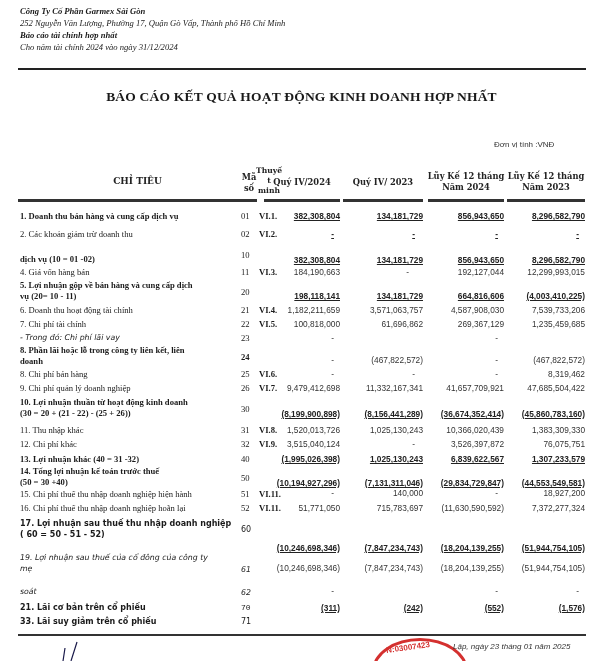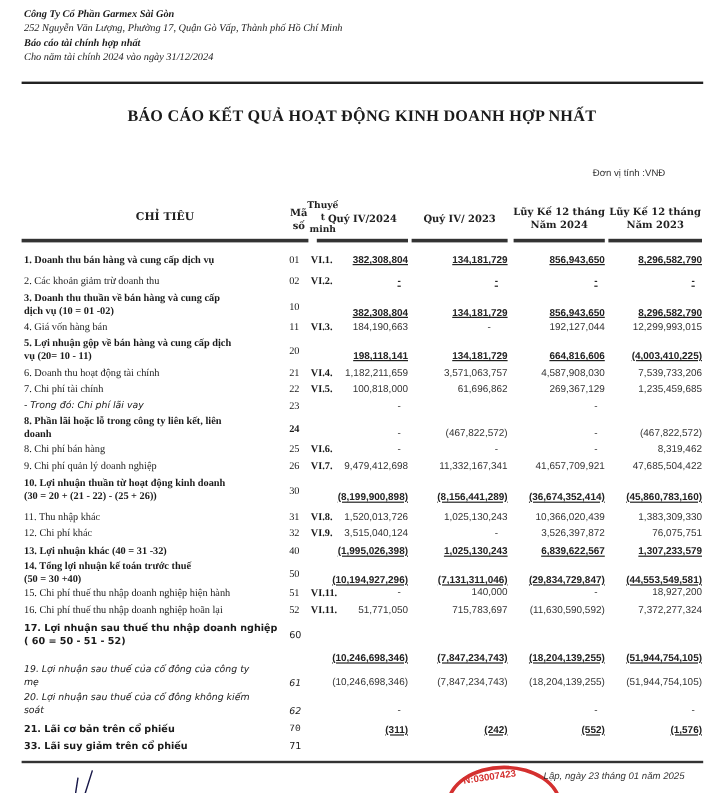--- a/index.html
+++ b/index.html
@@ -88,21 +88,21 @@
   <span class="lbl">2. Các khoản giảm trừ doanh thu</span>
   <span class="code">02</span>
   <span class="note">VI.2.</span>
   <span class="v b c1" style="width:70px">-</span>
   <span class="v b c2" style="width:72px">-</span>
   <span class="v b c3" style="width:70px">-</span>
   <span class="v b c4" style="width:72px">-</span>
 </div>
 
 <div class="row" style="top:243px">
-  <span class="lbl b"><span>3. Doanh thu thuần về bán hàng và cung cấp</span><br><span>dịch vụ (10 = 01 -02)</span></span>
+  <span class="lbl b"><br><span>dịch vụ (10 = 01 -02)</span></span>
   <span class="code" style="top:7px">10</span>
   <span class="v b c1" style="top:12px">382,308,804</span>
   <span class="v b c2" style="top:12px">134,181,729</span>
   <span class="v b c3" style="top:12px">856,943,650</span>
   <span class="v b c4" style="top:12px">8,296,582,790</span>
 </div>
 
 <div class="row" style="top:267px">
   <span class="lbl">4. Giá vốn hàng bán</span>
   <span class="code">11</span>
@@ -259,21 +259,21 @@
 <div class="row" style="top:553px">
   <span class="lbl i"><span>19. Lợi nhuận sau thuế của cổ đông của công ty</span><br><span>mẹ</span></span>
   <span class="code i" style="top:12px">61</span>
   <span class="v c1" style="top:10px">(10,246,698,346)</span>
   <span class="v c2" style="top:10px">(7,847,234,743)</span>
   <span class="v c3" style="top:10px">(18,204,139,255)</span>
   <span class="v c4" style="top:10px">(51,944,754,105)</span>
 </div>
 
 <div class="row" style="top:576px">
-  <span class="lbl i"><span>20. Lợi nhuận sau thuế của cổ đông không kiểm</span><br><span>soát</span></span>
+  <span class="lbl i"><br><span>soát</span></span>
   <span class="code i" style="top:12px">62</span>
   <span class="v c1" style="top:10px;width:70px">-</span>
   <span class="v c2" style="top:10px"></span>
   <span class="v c3" style="top:10px;width:70px">-</span>
   <span class="v c4" style="top:10px;width:72px">-</span>
 </div>
 
 <div class="row" style="top:603px">
   <span class="lbl bs">21. Lãi cơ bản trên cổ phiếu</span>
   <span class="code" style="font-family:Liberation Mono, monospace;font-size:8px">70</span>

